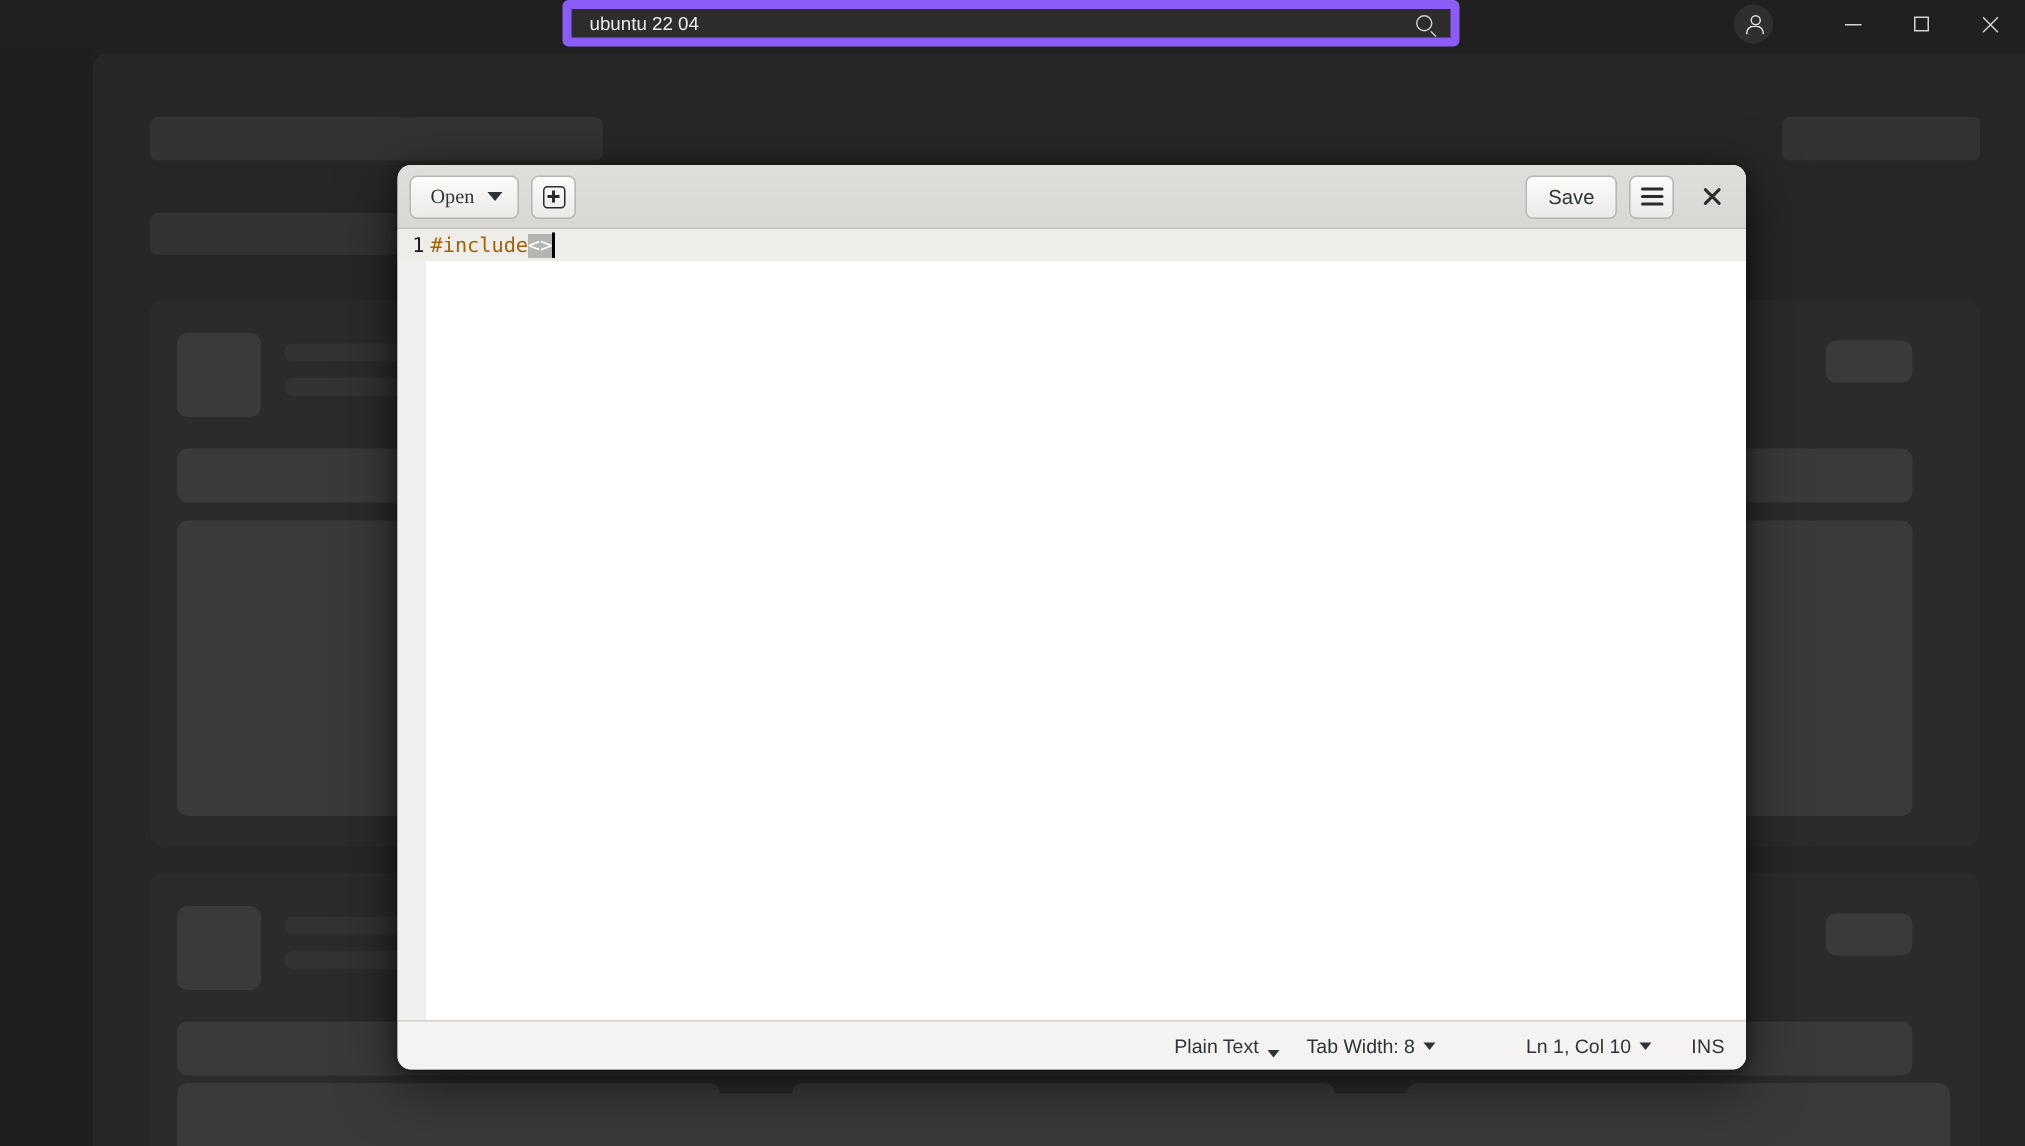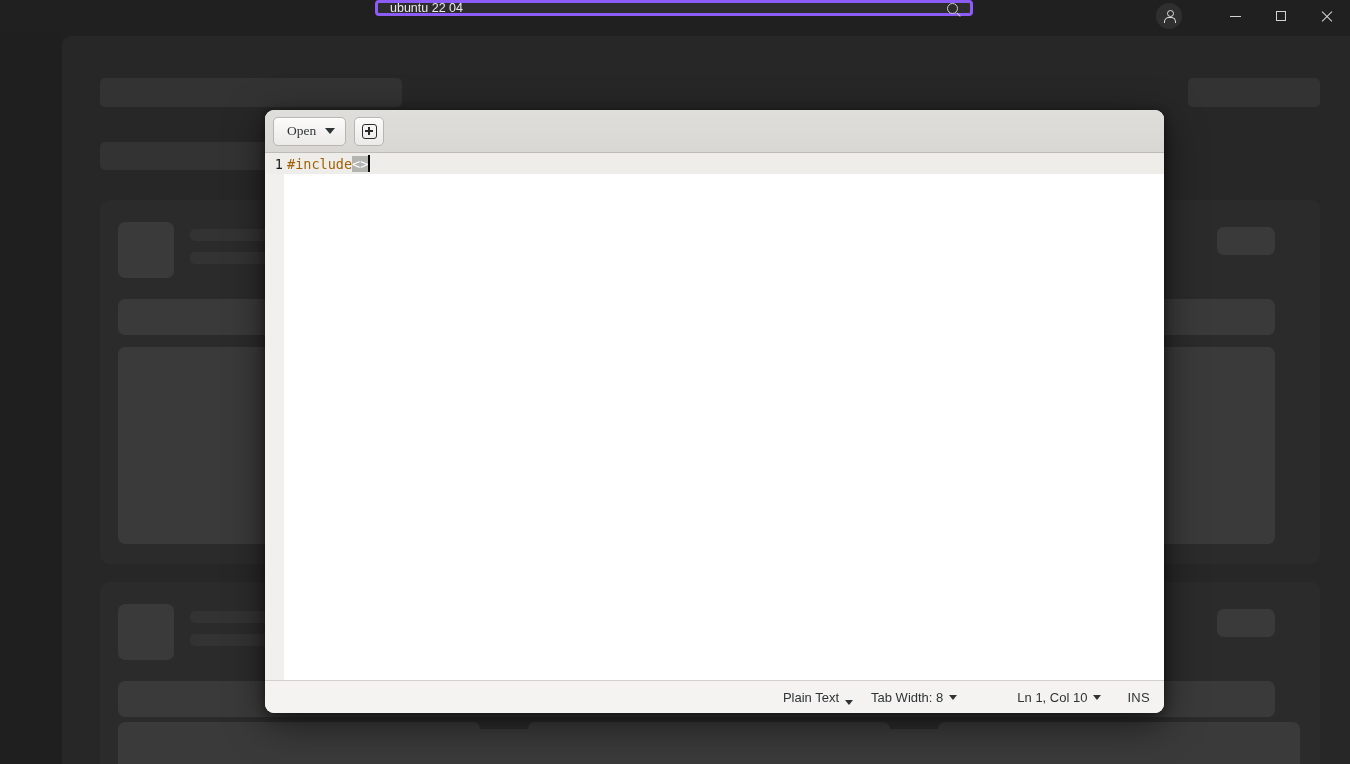--- a/index.html
+++ b/index.html
@@ -39,23 +39,23 @@
       linear-gradient(90deg,#f9ab00 0 50%, #34a853 50% 100%);
   }
 
   #store-title {
     color: #c8c8c8; font-size: 12px; letter-spacing: .1px;
     flex: 0 0 auto;
   }
 
   #store-searchbox {
     position: absolute; left: 375px; top: 0px;
-    width: 598px; height: 16px;
+    width: 598px; height: 31px;
     background: #2d2d2d;
-    border: 3px solid #8b5cf6;
+    border: 6px solid #8b5cf6;
     border-radius: 4px;
     display: flex; align-items: center;
   }
   #store-search-input {
     flex: 1 1 auto; border: 0; outline: 0; background: transparent;
     color: #eaeaea; font-size: 12.5px;
     font-family: "Liberation Sans", sans-serif;
     padding: 0 10px 0 12px;
   }
   #store-search-btn {
@@ -330,20 +330,35 @@
     <div class="hb-btn" id="open-button">
       <span>Open</span>
       <span class="caret-down"></span>
     </div>
 
     <div class="hb-btn" id="new-doc-button">
       <span class="plus-box"></span>
     </div>
 
 
+    <div id="hb-right">
+      <div class="hb-btn" id="save-button">
+        <span>Save</span>
+      </div>
+      <div class="hb-btn" id="menu-button">
+        <span class="burger">
+            <i></i>
+            <i></i>
+            <i></i>
+          </span>
+      </div>
+      <div id="close-button">
+        <span class="x-glyph"></span>
+      </div>
+    </div>
   </div>
 
   <div id="editor-view">
     <div id="gutter"></div>
     <div id="current-line-row"></div>
     <div id="text-row">
       <span id="line-number">1</span>
       <span id="code-text">#include</span>
       <span id="code-selection">&lt;&gt;</span>
       <span id="text-caret"></span>

